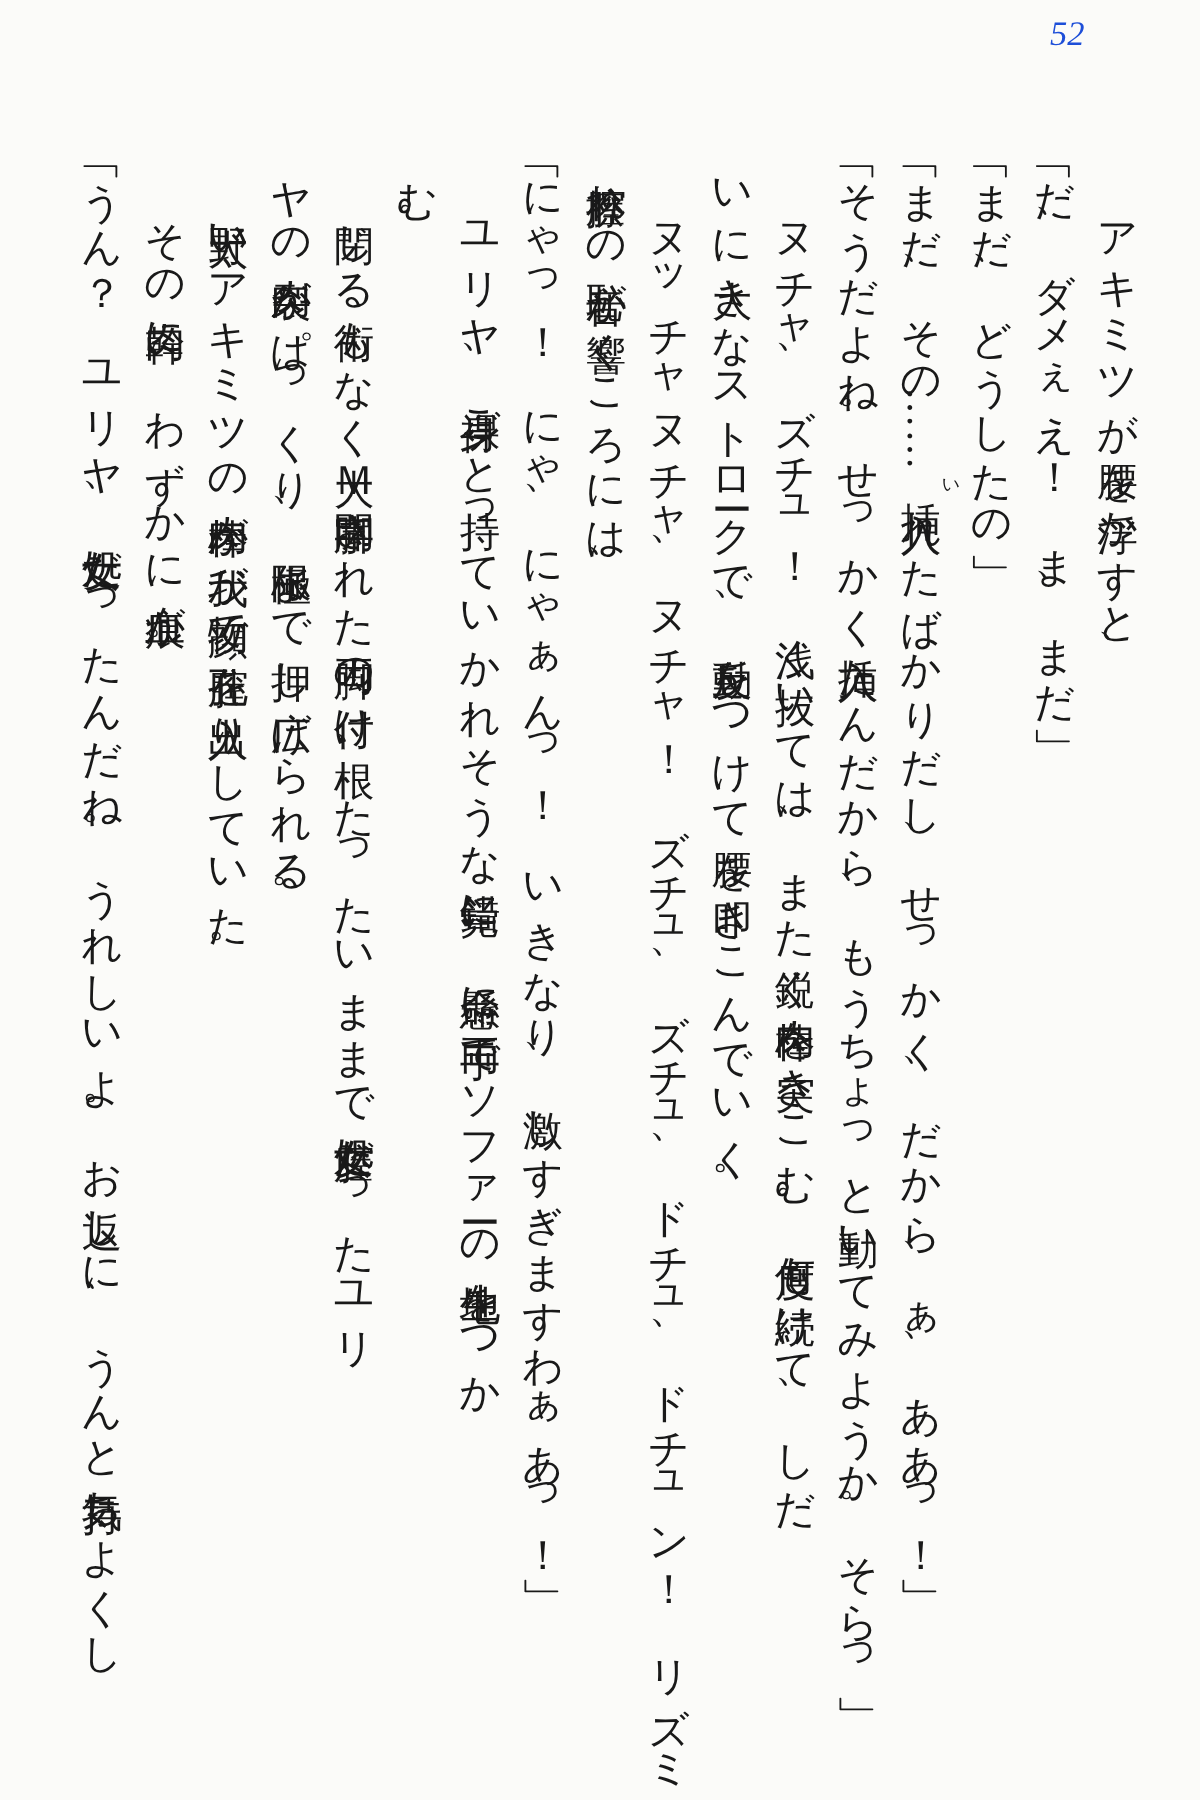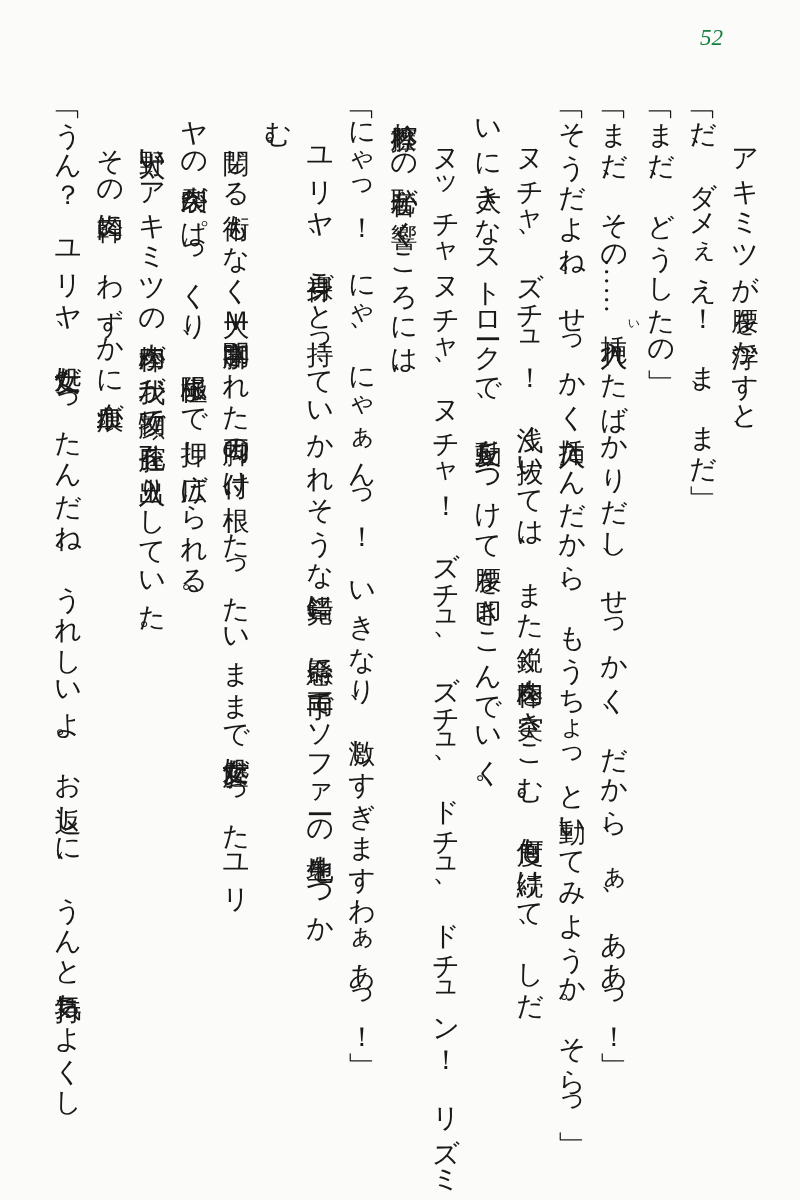--- a/index.html
+++ b/index.html
@@ -14,22 +14,21 @@
     background: #fbfbf9;
     overflow: hidden;
     font-family: "Liberation Serif", "DejaVu Serif", serif;
   }
   .page-number {
     position: absolute;
     top: 10px;
     left: 700px;
     font-size: 23px;
     font-style: italic;
-    color: #15803d;
-    margin-top: 15px;
+    color: #1d4ed8;
   }
   .text-block {
     position: absolute;
     top: 102px;
     right: 34px;
     height: 1094px;
     writing-mode: vertical-rl;
     text-orientation: mixed;
     font-size: 27px;
     line-height: 42px;

